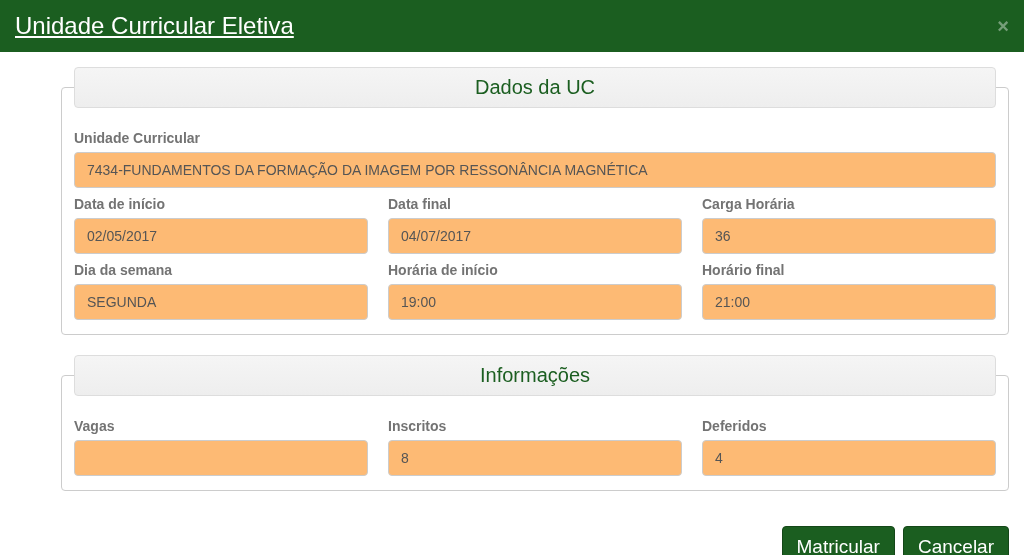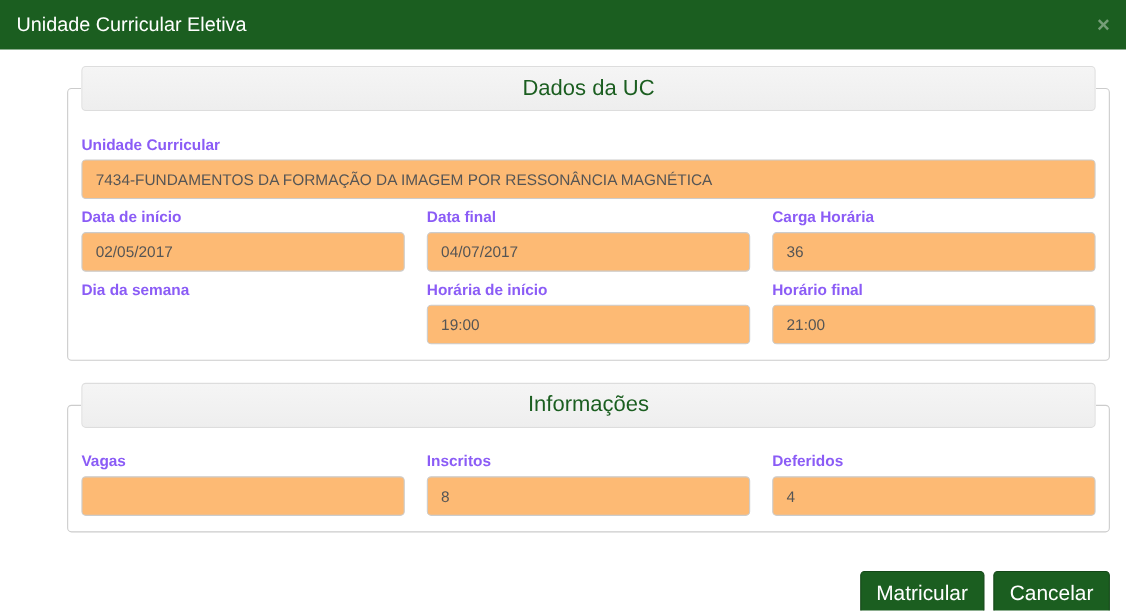--- a/index.html
+++ b/index.html
@@ -18,22 +18,23 @@
     }
     .modal-header {
       background: #1b5e20;
       color: #fff;
       padding: 12px 15px;
       display: flex;
       justify-content: space-between;
       align-items: center;
     }
     .modal-header h3 {
-      font-size: 18px;
+      font-size: 24px;
       font-weight: 500;
+      text-decoration: underline;
     }
     .close-x {
       color: rgba(255,255,255,0.4);
       font-size: 20px;
       font-weight: bold;
       cursor: pointer;
       line-height: 1;
     }
     .modal-body {
       padding: 15px;
@@ -64,21 +65,21 @@
       gap: 20px;
       margin-top: 8px;
     }
     .col-12 { flex: 0 0 100%; }
     .col-4 { flex: 1 1 0; }
     .form-group label {
       display: block;
       font-weight: 700;
       margin-bottom: 6px;
       font-size: 14px;
-      color: #8b5cf6;
+      color: #737373;
     }
     .form-control {
       display: block;
       width: 100%;
       height: 36px;
       padding: 8px 12px;
       font-size: 14px;
       line-height: 1.4;
       color: #555;
       background-color: #fdba74;
@@ -135,20 +136,21 @@
       </div>
       <div class="form-group col-4">
         <label>Carga Horária</label>
         <input class="form-control" disabled="" value="36" style="">
       </div>
     </div>
 
     <div class="row">
       <div class="form-group col-4">
         <label>Dia da semana</label>
+        <input class="form-control" disabled="" value="SEGUNDA" style="">
       </div>
       <div class="form-group col-4">
         <label>Horária de início</label>
         <input class="form-control" disabled="" value="19:00" style="">
       </div>
       <div class="form-group col-4">
         <label>Horário final</label>
         <input class="form-control" disabled="" value="21:00" style="">
       </div>
     </div>

